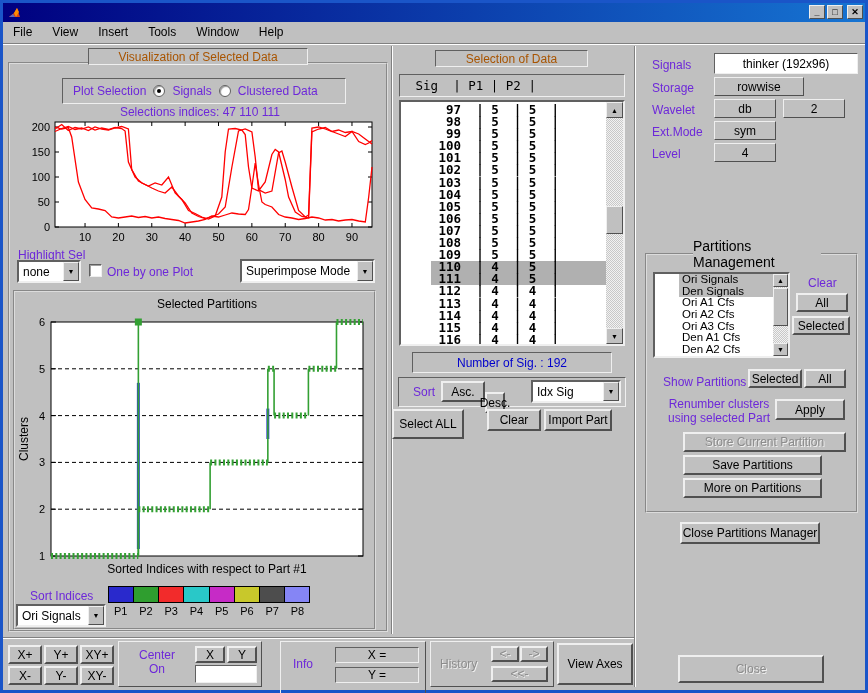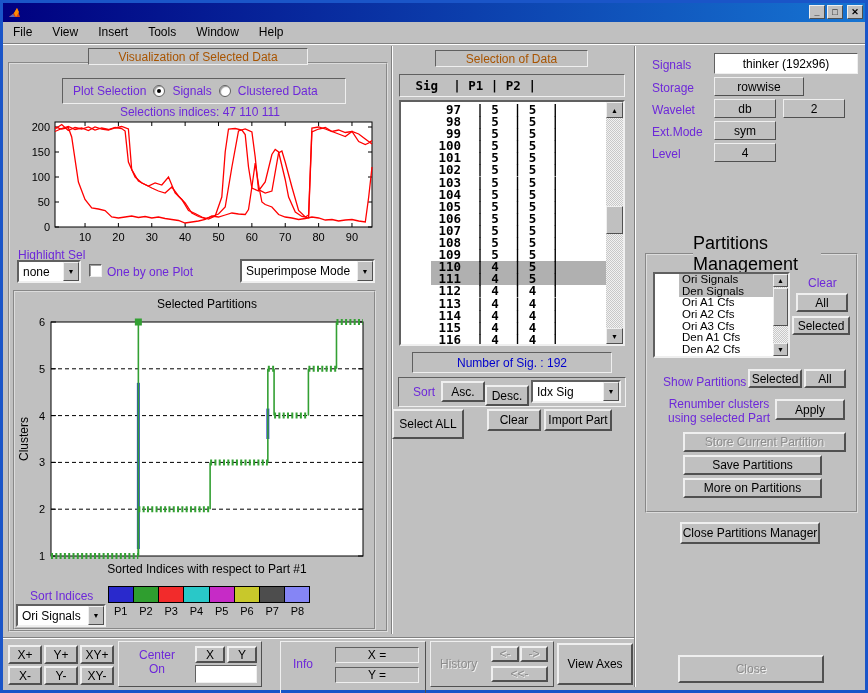--- a/index.html
+++ b/index.html
@@ -24,21 +24,21 @@
   .dis { color:#8c8c8c; text-shadow:1px 1px 0 #f0f0f0; }
   .orange { color:#a85400; }
   .titlebox { background:#c0c0c0; display:flex; align-items:center; justify-content:center; }
   .center { display:flex; align-items:center; justify-content:center; }
   .dd { background:#fff; display:flex; align-items:center; }
   .dd .val { flex:1; padding-left:4px; font-size:12px; white-space:nowrap; overflow:hidden; }
   .dd .dd-btn { width:16px; height:100%; background:#c0c0c0; border:1px solid; border-color:#efefef #505050 #505050 #efefef; display:flex; align-items:center; justify-content:center; font-size:7px; }
   .radio { width:12px; height:12px; border-radius:50%; background:#fff; border:1px solid #606060; box-shadow:inset 1px 1px 1px rgba(0,0,0,.4); position:relative; }
   .radio.on::after { content:""; position:absolute; left:3px; top:3px; width:4px; height:4px; border-radius:50%; background:#000; }
   .checkbox { width:13px; height:13px; background:#fff; border:1px solid; border-color:#606060 #efefef #efefef #606060; box-shadow:inset 1px 1px 0 #a0a0a0; }
-  .mono { font-family:"DejaVu Sans Mono", monospace; font-weight:bold; }
+  .mono { font-family:"DejaVu Sans Mono", monospace; font-weight:normal; }
   .listwhite { background:#fff;padding-left:24px; }
   .sig-row { font-family:"DejaVu Sans Mono", monospace; font-weight:bold; font-size:12.5px; line-height:12.1px; height:12.1px; white-space:pre; width:calc(100% - 17px); }
   .sig-row.sel { background:#b0b0b0; }
   .part-item { font-size:11.5px; line-height:11.7px; height:11.7px; padding-left:3px; white-space:nowrap; width:calc(100% - 15px); }
   .part-item.sel { background:#bcbcbc; }
   .sb { position:absolute; right:0; top:0; bottom:0; background:#c8c8c8; background-image:linear-gradient(45deg,#f2f2f2 25%,transparent 25%,transparent 75%,#f2f2f2 75%),linear-gradient(45deg,#f2f2f2 25%,transparent 25%,transparent 75%,#f2f2f2 75%); background-size:2px 2px; background-position:0 0,1px 1px; }
   .sb-btn { position:absolute; left:0; width:100%; background:#c0c0c0; border:1px solid; border-color:#efefef #505050 #505050 #efefef; display:flex; align-items:center; justify-content:center; font-size:7px; color:#000; }
   .sb-thumb { position:absolute; left:0; width:100%; background:#c0c0c0; border:1px solid; border-color:#efefef #505050 #505050 #efefef; }
   .palette-cell { height:100%; border-right:1px solid #000; }
   .palette-lbl { font-size:11px; text-align:center; }
@@ -264,21 +264,21 @@
       <div class="sb-thumb" style="top:104px;height:28px"></div>
       <div class="sb-btn" style="bottom:0;height:16px">▼</div>
     </div>
   </div>
 
   <div class="abs sunken1 center" style="left:412px;top:352px;width:200px;height:21px;color:#0000cc">Number of Sig. : 192</div>
 
   <div class="abs sunken1" style="left:398px;top:377px;width:228px;height:30px">
     <span class="abs lbl" style="left:14px;top:7px">Sort</span>
     <span class="abs btn" style="left:42px;top:3px;width:44px;height:21px">Asc.</span>
-    <span class="abs btn" style="left:86px;top:7px;width:44px;height:21px">Desc.</span>
+    <span class="abs btn" style="left:86px;top:14px;width:20px;height:21px">Desc.</span>
     <span class="abs dd sunken" style="left:132px;top:2px;width:90px;height:23px">
       <span class="val">Idx Sig</span>
       <span class="dd-btn">▼</span>
     </span>
   </div>
 
   <span class="abs btn" style="left:392px;top:409px;width:72px;height:30px">Select ALL</span>
   <span class="abs btn" style="left:487px;top:409px;width:54px;height:22px">Clear</span>
   <span class="abs btn" style="left:544px;top:409px;width:68px;height:22px">Import Part</span>
 
@@ -292,21 +292,21 @@
   <div class="abs raised1 center" style="left:714px;top:99px;width:62px;height:19px">db</div>
   <div class="abs raised1 center" style="left:783px;top:99px;width:62px;height:19px">2</div>
 
   <div class="abs lbl" style="left:652px;top:125px">Ext.Mode</div>
   <div class="abs raised1 center" style="left:714px;top:121px;width:62px;height:19px">sym</div>
 
   <div class="abs lbl" style="left:652px;top:147px">Level</div>
   <div class="abs raised1 center" style="left:714px;top:143px;width:62px;height:19px">4</div>
 
   <div class="abs etched" style="left:645px;top:253px;width:213px;height:260px"></div>
-  <div class="abs titlebox" style="left:693px;top:247px;width:128px;height:13px;font-size:18px">Partitions Management</div>
+  <div class="abs titlebox" style="left:693px;top:247px;width:128px;height:13px;font-size:14px">Partitions Management</div>
 
   <div class="abs sunken listwhite" style="left:653px;top:272px;width:137px;height:86px;overflow:hidden">
     <div id="part-items">
         <div class="part-item sel">Ori Signals</div>
         <div class="part-item sel">Den Signals</div>
         <div class="part-item">Ori A1 Cfs</div>
         <div class="part-item">Ori A2 Cfs</div>
         <div class="part-item">Ori A3 Cfs</div>
         <div class="part-item">Den A1 Cfs</div>
         <div class="part-item">Den A2 Cfs</div>

